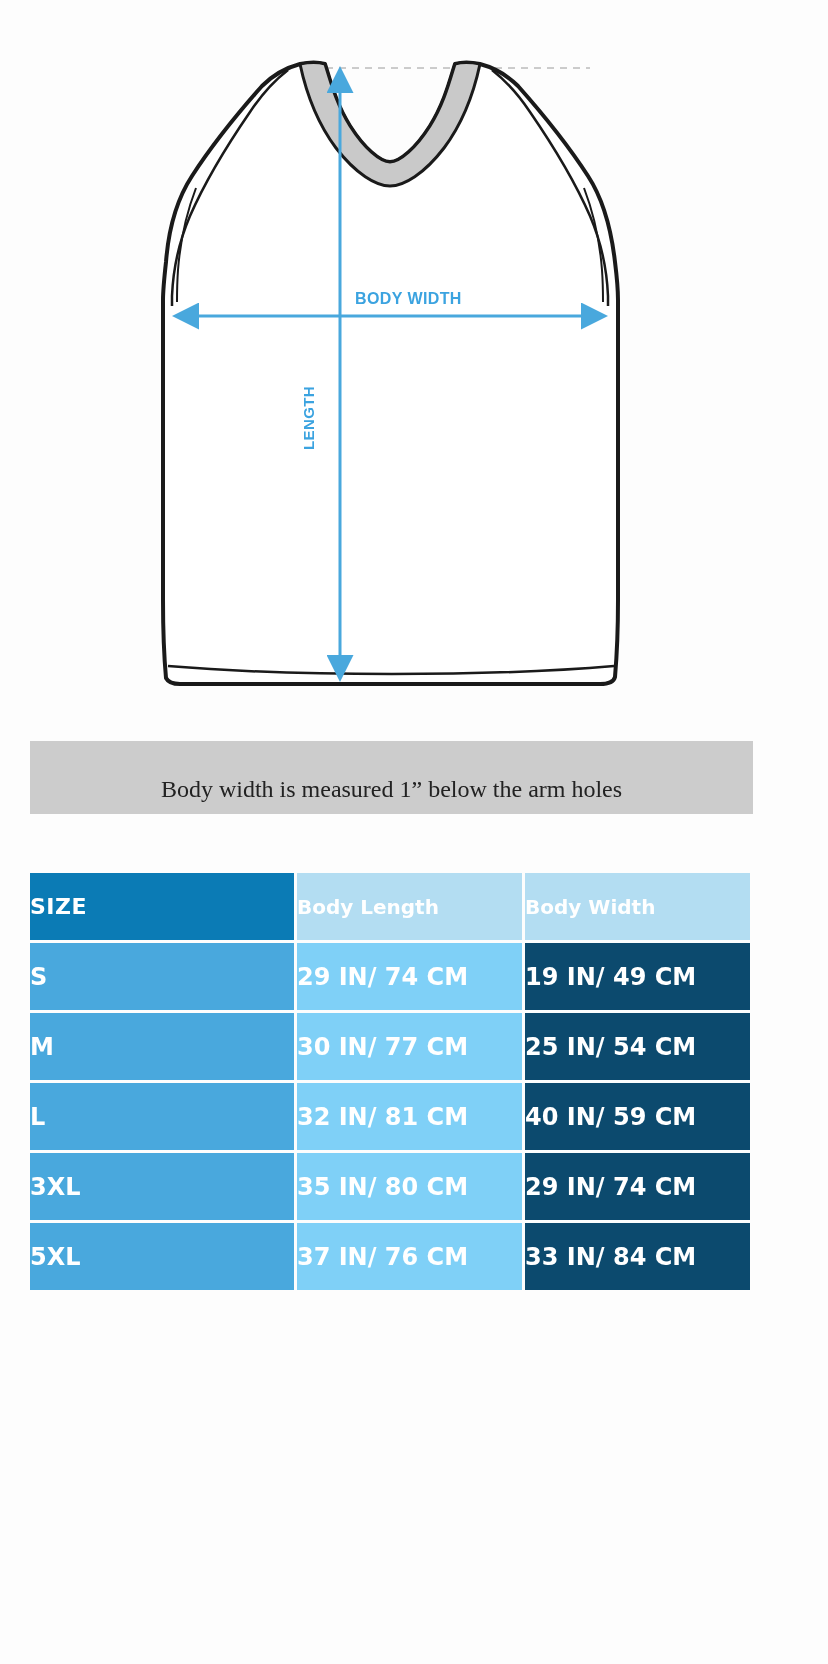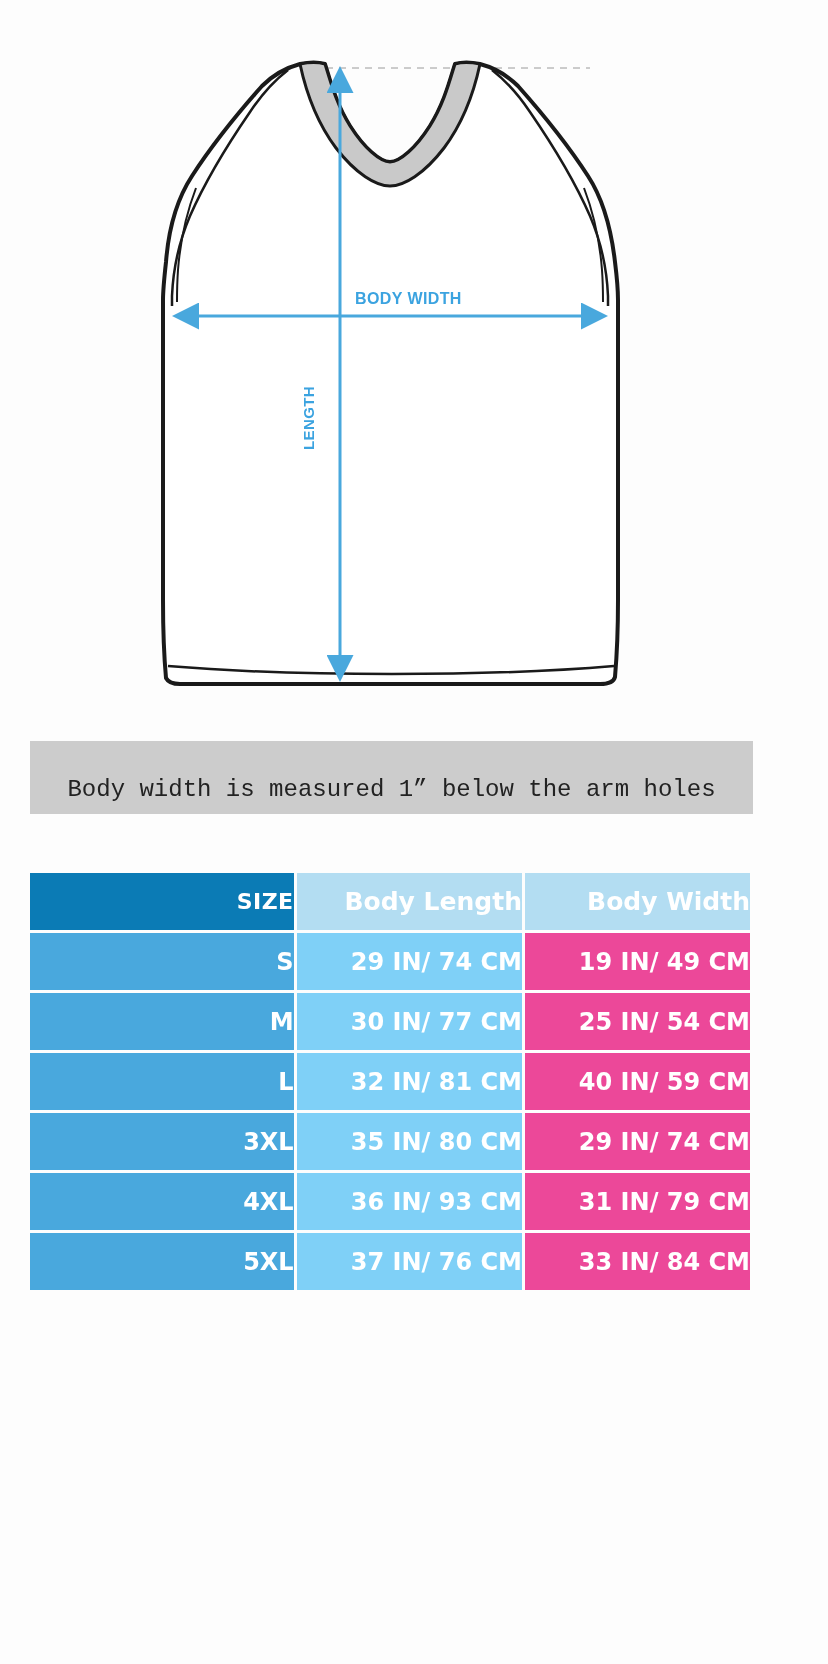--- a/index.html
+++ b/index.html
@@ -62,65 +62,65 @@
     width: 723px;
     height: 73px;
     background: #cccccc;
     display: flex;
     align-items: center;
     justify-content: center;
   }
   .note-banner .note-text {
     font-size: 24px;
     color: #222222;
-    font-family: Liberation Mono, monospace;
+    font-family: Liberation Serif, serif;
     text-align: right;
     margin-top: 24px;
   }
 
   
   .size-table {
     position: absolute;
     left: 27px;
     top: 870px;
     width: 726px;
     border-collapse: separate;
     border-spacing: 3px 3px;
   }
   .size-table td, .size-table th {
-    height: 57px;
-    text-align: right;
+    height: 67px;
+    text-align: left;
     vertical-align: middle;
     color: #ffffff;
     font-family: "DejaVu Sans", sans-serif;
     font-weight: bold;
     font-size: 25px;
     padding: 0;
   }
   .size-table th.col-size {
     background: #0b7bb5;
     font-size: 22px;
     letter-spacing: 0.5px;
     width: 268px;
   }
   .size-table th.col-head {
     background: #b3ddf2;
-    font-size: 25px;
+    font-size: 20px;
     width: 228px;
   }
   .size-table td.cell-size {
     background: #49a8dd;
     font-size: 24px;
   }
   .size-table td.cell-len {
     background: #7fd0f7;
     font-size: 24px;
   }
   .size-table td.cell-wid {
-    background: #ec4899;
+    background: #0c4a6e;
     font-size: 24px;
   }
 </style>
 </head>
 <body>
 
 <div class="page">
 
   <div class="illustration">
     <svg width="828" height="720" viewBox="0 0 828 720" xmlns="http://www.w3.org/2000/svg">
@@ -225,25 +225,20 @@
         <td class="cell-size">L</td>
         <td class="cell-len">32 IN/ 81 CM</td>
         <td class="cell-wid">40 IN/ 59 CM</td>
       </tr>
       <tr>
         <td class="cell-size">3XL</td>
         <td class="cell-len">35 IN/ 80 CM</td>
         <td class="cell-wid">29 IN/ 74 CM</td>
       </tr>
       <tr>
-        <td class="cell-size">4XL</td>
-        <td class="cell-len">36 IN/ 93 CM</td>
-        <td class="cell-wid">31 IN/ 79 CM</td>
-      </tr>
-      <tr>
         <td class="cell-size">5XL</td>
         <td class="cell-len">37 IN/ 76 CM</td>
         <td class="cell-wid">33 IN/ 84 CM</td>
       </tr>
     </tbody>
   </table>
 
 </div>
 
 </body></html>

